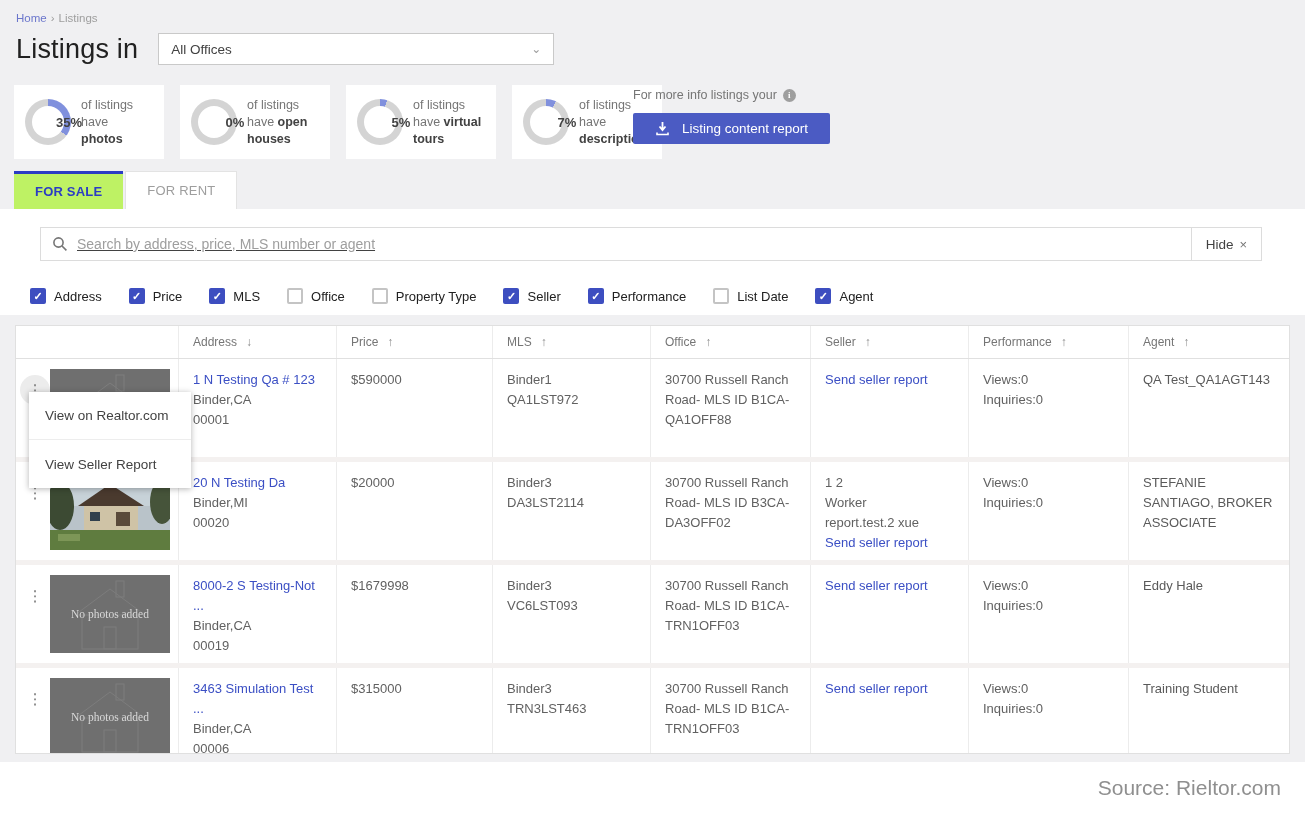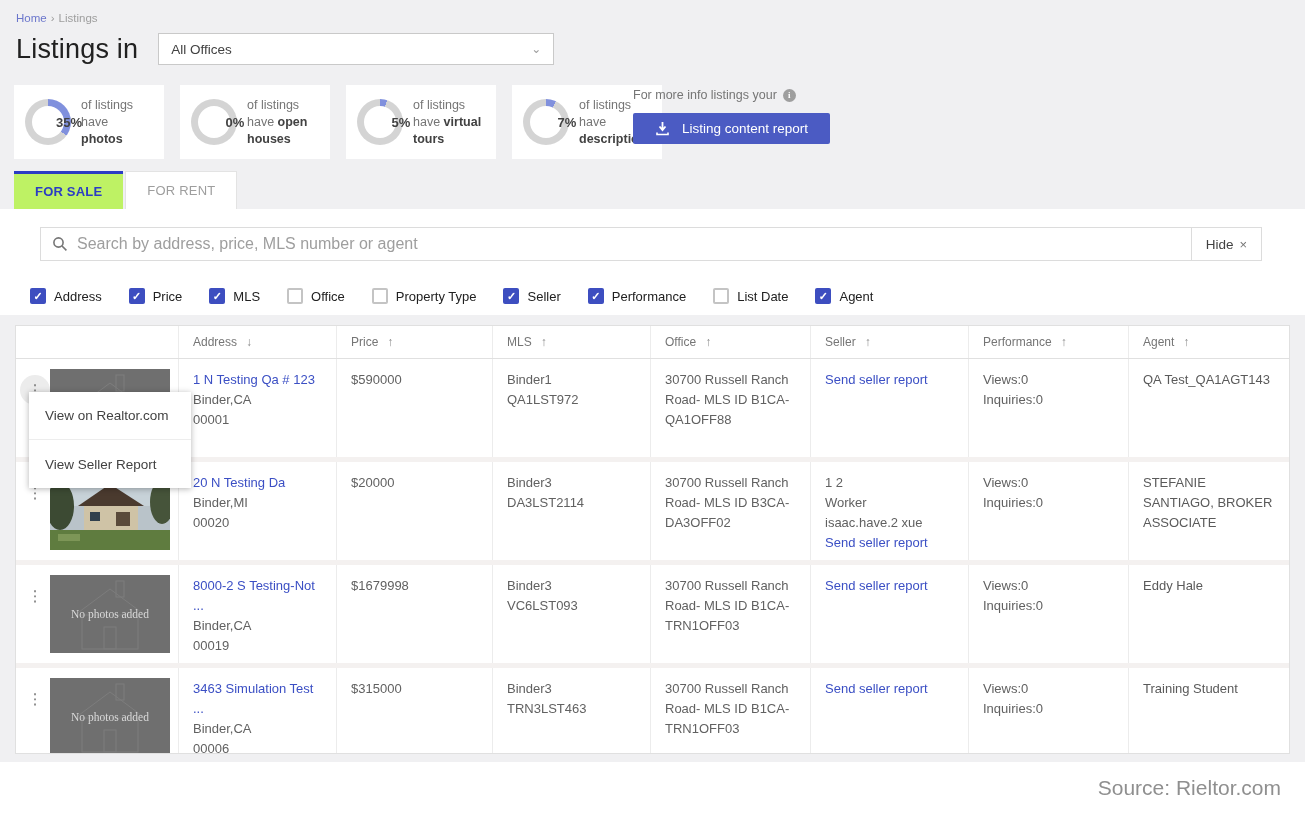--- a/index.html
+++ b/index.html
@@ -48,22 +48,22 @@
   .tabs { margin:12px 0 0 14px; display:flex; height:38px; }
   .tab { padding:0 21px; font-size:13px; display:flex; align-items:center; cursor:pointer; letter-spacing:.2px; }
   .tab.active { background:#bef264; border-top:3px solid #2b3cc4; color:#2b3cc4; font-weight:bold; }
   .tab.inactive { background:#fff; border:1px solid #e3e3e3; border-bottom:none; color:#9e9e9e; margin-left:2px; }
 
   
   .panel { background:#fff; width:100%; padding:18px 0 0 0; }
   .search-row { display:flex; margin:0 43px 0 40px; height:34px; }
   .search-box { flex:1; border:1px solid #dcdcdc; display:flex; align-items:center; padding-left:11px; background:#fff; }
   .search-box svg { flex:0 0 16px; }
-  .search-input { border:none; outline:none; flex:1; font-size:16px; color:#424242; margin-left:9px;
-                  font-family:"Liberation Sans", sans-serif; background:transparent; }
+  .search-input { border:none; outline:none; flex:1; font-size:14px; color:#424242; margin-left:9px;
+                  font-family:"Liberation Sans", sans-serif; background:transparent;text-decoration:underline; }
   .search-input::placeholder { color:#9e9e9e; }
   .hide-btn { width:70px; border:1px solid #dcdcdc; border-left:none; background:#fff; font-size:13.5px;
               color:#424242; display:flex; align-items:center; justify-content:center; gap:6px; cursor:pointer;
               font-family:"Liberation Sans", sans-serif; }
   .hide-x { color:#757575; font-size:13px; }
   .filters-row { margin-top:16px; padding:11px 0 11px 30px; display:flex; gap:27px; align-items:center; background:#fff; }
   .filter-item { display:flex; align-items:center; gap:8px; cursor:pointer; }
   .cb { width:16px; height:16px; border-radius:2px; display:flex; align-items:center; justify-content:center; }
   .cb.checked { background:#3d4ec0; color:#fff; font-size:11px; font-weight:bold; }
   .cb.unchecked { background:#fff; border:2px solid #c4c4c4; }
@@ -319,21 +319,21 @@
     </div>
     <div class="td">$20000</div>
     <div class="td">
       <div>Binder3</div>
       <div>DA3LST2114</div>
     </div>
     <div class="td">30700 Russell Ranch Road- MLS ID B3CA-DA3OFF02</div>
     <div class="td">
       <div>1 2</div>
       <div>Worker</div>
-      <div>isaac.have.2 xue</div>
+      <div>report.test.2 xue</div>
       <span class="cell-link">Send seller report</span>
     </div>
     <div class="td">
       <div>Views:0</div>
       <div>Inquiries:0</div>
     </div>
     <div class="td agent-cell">STEFANIE SANTIAGO, BROKER ASSOCIATE</div>
   </div>
 
   <div class="grid-row trow">

